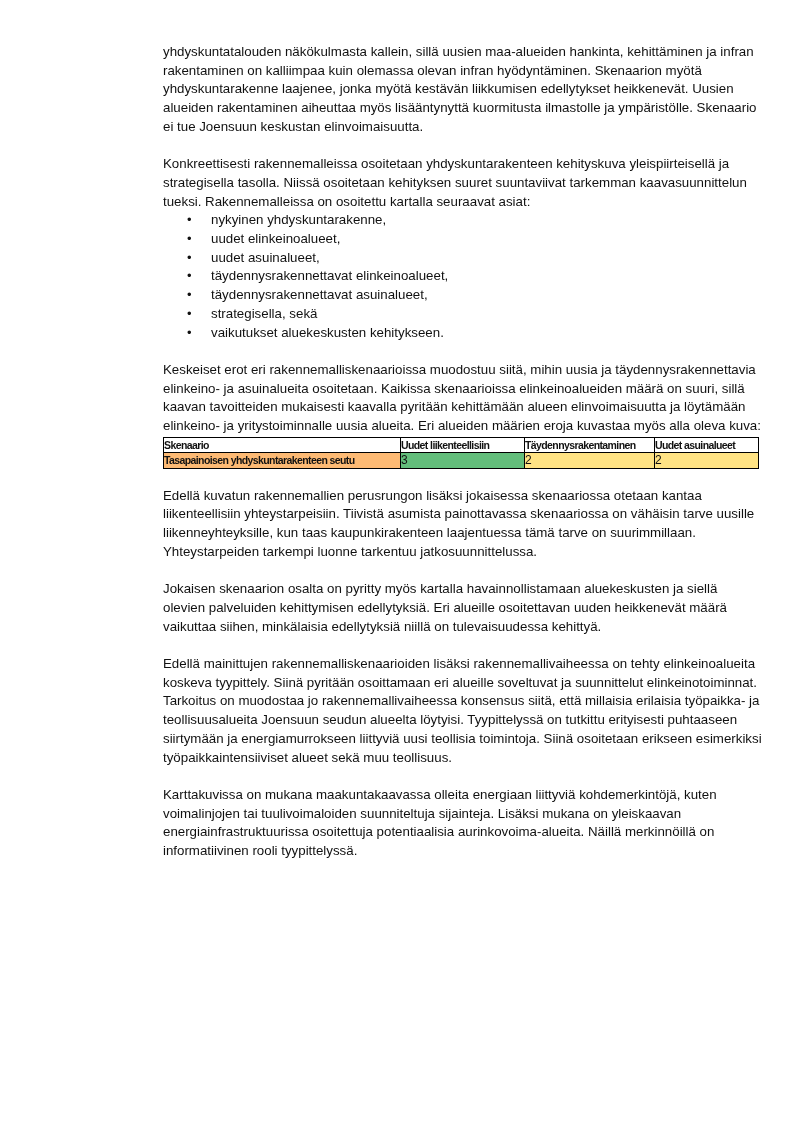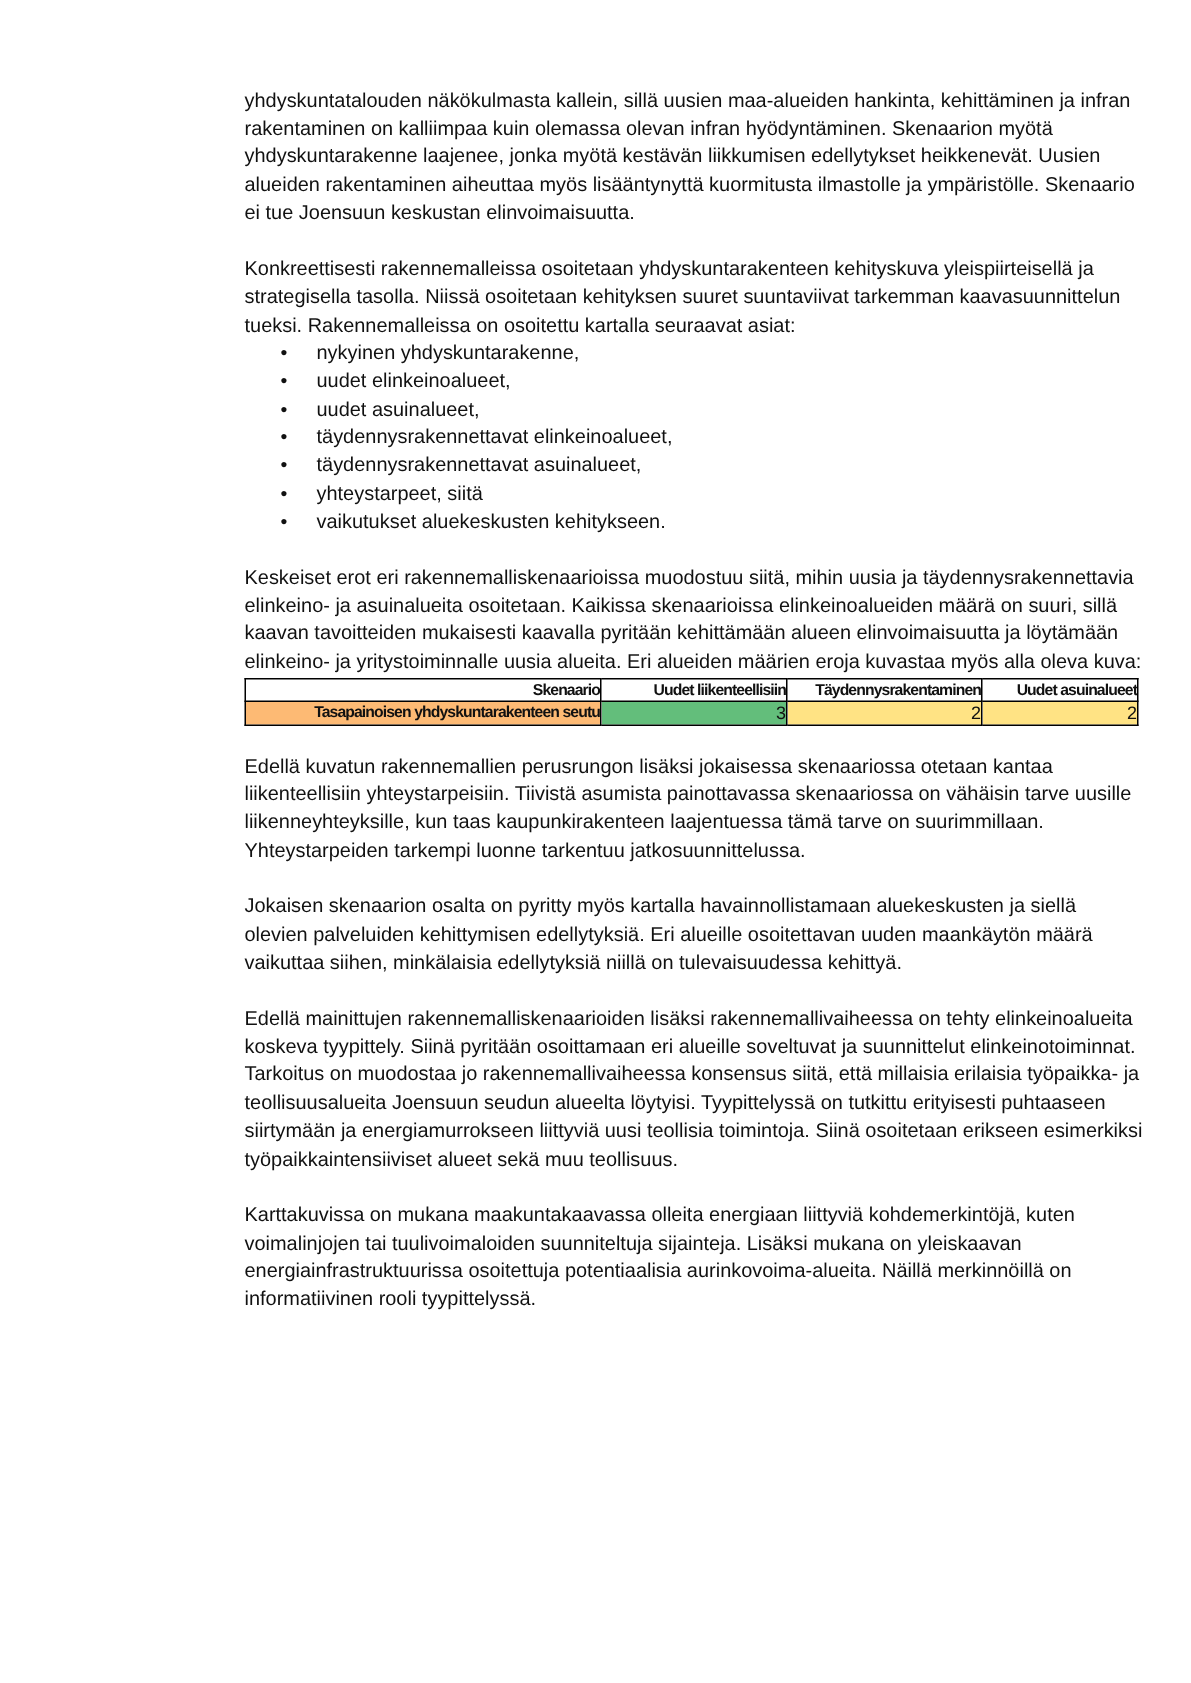--- a/index.html
+++ b/index.html
@@ -1,32 +1,32 @@
 <!DOCTYPE html>
 <html><head>
 <meta charset="utf-8">
 <style>
   html, body { margin: 0; padding: 0; background: #ffffff; }
   body { width: 794px; height: 1122px; position: relative; overflow: hidden; }
   .page {
-    position: absolute; left: 163px; top: 58px; width: 600px;
+    position: absolute; left: 163px; top: 43px; width: 600px;
     font-family: "Liberation Sans", sans-serif; font-size: 13.3px; line-height: 18.7px;
     color: #111111;
   }
   p { margin: 0 0 18.7px 0; }
   ul.bullets { list-style: none; margin: 0 0 18.7px 0; padding: 0; }
   ul.bullets li { position: relative; padding-left: 48px; }
   ul.bullets li .bullet { position: absolute; left: 24px; top: 0; font-size: 13px; }
   table.scen {
     border-collapse: collapse; width: 595px; margin: 0 0 18px 0;
     font-family: "Liberation Sans", sans-serif; font-size: 10.5px; line-height: 14px;
     table-layout: fixed;
   }
   table.scen th, table.scen td {
-    border: 1.5px solid #000; text-align: right; padding: 0; height: 14.5px;
+    border: 1.5px solid #000; text-align: left; padding: 0; height: 14.5px;
     white-space: nowrap; overflow: hidden;
   }
   table.scen th { font-weight: bold; letter-spacing: -0.6px; background: #fff; }
   table.scen td.name { font-weight: bold; letter-spacing: -0.6px; background: #fdba74; }
   table.scen td.val { font-size: 12px; }
   table.scen col.c0 { width: 237px; }
   table.scen col.c1 { width: 124px; }
   table.scen col.c2 { width: 130px; }
   table.scen col.c3 { width: 104px; }
 </style>
@@ -36,21 +36,21 @@
 <div class="page">
   <p>yhdyskuntatalouden näkökulmasta kallein, sillä uusien maa-alueiden hankinta, kehittäminen ja infran rakentaminen on kalliimpaa kuin olemassa olevan infran hyödyntäminen. Skenaarion myötä yhdyskuntarakenne laajenee, jonka myötä kestävän liikkumisen edellytykset heikkenevät. Uusien alueiden rakentaminen aiheuttaa myös lisääntynyttä kuormitusta ilmastolle ja ympäristölle. Skenaario ei tue Joensuun keskustan elinvoimaisuutta.</p>
   <p style="margin-bottom:0">Konkreettisesti rakennemalleissa osoitetaan yhdyskuntarakenteen kehityskuva yleispiirteisellä ja strategisella tasolla. Niissä osoitetaan kehityksen suuret suuntaviivat tarkemman kaavasuunnittelun tueksi. Rakennemalleissa on osoitettu kartalla seuraavat asiat:</p>
 
   <ul class="bullets">
     <li><span class="bullet">•</span><span>nykyinen yhdyskuntarakenne,</span></li>
     <li><span class="bullet">•</span><span>uudet elinkeinoalueet,</span></li>
     <li><span class="bullet">•</span><span>uudet asuinalueet,</span></li>
     <li><span class="bullet">•</span><span>täydennysrakennettavat elinkeinoalueet,</span></li>
     <li><span class="bullet">•</span><span>täydennysrakennettavat asuinalueet,</span></li>
-    <li><span class="bullet">•</span><span>yhteystarpeet, siitä</span></li>
+    <li><span class="bullet">•</span><span>strategisella, sekä</span></li>
     <li><span class="bullet">•</span><span>vaikutukset aluekeskusten kehitykseen.</span></li>
   </ul>
 
   <p style="margin-bottom:1px">Keskeiset erot eri rakennemalliskenaarioissa muodostuu siitä, mihin uusia ja täydennysrakennettavia elinkeino- ja asuinalueita osoitetaan. Kaikissa skenaarioissa elinkeinoalueiden määrä on suuri, sillä kaavan tavoitteiden mukaisesti kaavalla pyritään kehittämään alueen elinvoimaisuutta ja löytämään elinkeino- ja yritystoiminnalle uusia alueita. Eri alueiden määrien eroja kuvastaa myös alla oleva kuva:</p>
 
   <table class="scen">
     <colgroup>
         <col class="c0">
         <col class="c1">
         <col class="c2">
@@ -68,16 +68,16 @@
       <tr>
         <td class="name">Tasapainoisen yhdyskuntarakenteen seutu</td>
         <td class="val" style="background: rgb(99, 190, 123);">3</td>
         <td class="val" style="background: rgb(255, 227, 132);">2</td>
         <td class="val" style="background: rgb(255, 227, 132);">2</td>
       </tr>
     </tbody>
   </table>
 
   <p>Edellä kuvatun rakennemallien perusrungon lisäksi jokaisessa skenaariossa otetaan kantaa liikenteellisiin yhteystarpeisiin. Tiivistä asumista painottavassa skenaariossa on vähäisin tarve uusille liikenneyhteyksille, kun taas kaupunkirakenteen laajentuessa tämä tarve on suurimmillaan. Yhteystarpeiden tarkempi luonne tarkentuu jatkosuunnittelussa.</p>
-  <p>Jokaisen skenaarion osalta on pyritty myös kartalla havainnollistamaan aluekeskusten ja siellä olevien palveluiden kehittymisen edellytyksiä. Eri alueille osoitettavan uuden maankäytön määrä vaikuttaa siihen, minkälaisia edellytyksiä niillä on tulevaisuudessa kehittyä.</p>
+  <p>Jokaisen skenaarion osalta on pyritty myös kartalla havainnollistamaan aluekeskusten ja siellä olevien palveluiden kehittymisen edellytyksiä. Eri alueille osoitettavan uuden heikkenevät määrä vaikuttaa siihen, minkälaisia edellytyksiä niillä on tulevaisuudessa kehittyä.</p>
   <p>Edellä mainittujen rakennemalliskenaarioiden lisäksi rakennemallivaiheessa on tehty elinkeinoalueita koskeva tyypittely. Siinä pyritään osoittamaan eri alueille soveltuvat ja suunnittelut elinkeinotoiminnat. Tarkoitus on muodostaa jo rakennemallivaiheessa konsensus siitä, että millaisia erilaisia työpaikka- ja teollisuusalueita Joensuun seudun alueelta löytyisi. Tyypittelyssä on tutkittu erityisesti puhtaaseen siirtymään ja energiamurrokseen liittyviä uusi teollisia toimintoja. Siinä osoitetaan erikseen esimerkiksi työpaikkaintensiiviset alueet sekä muu teollisuus.</p>
   <p>Karttakuvissa on mukana maakuntakaavassa olleita energiaan liittyviä kohdemerkintöjä, kuten voimalinjojen tai tuulivoimaloiden suunniteltuja sijainteja. Lisäksi mukana on yleiskaavan energiainfrastruktuurissa osoitettuja potentiaalisia aurinkovoima-alueita. Näillä merkinnöillä on informatiivinen rooli tyypittelyssä.</p>
 </div>
 
 </body></html>

